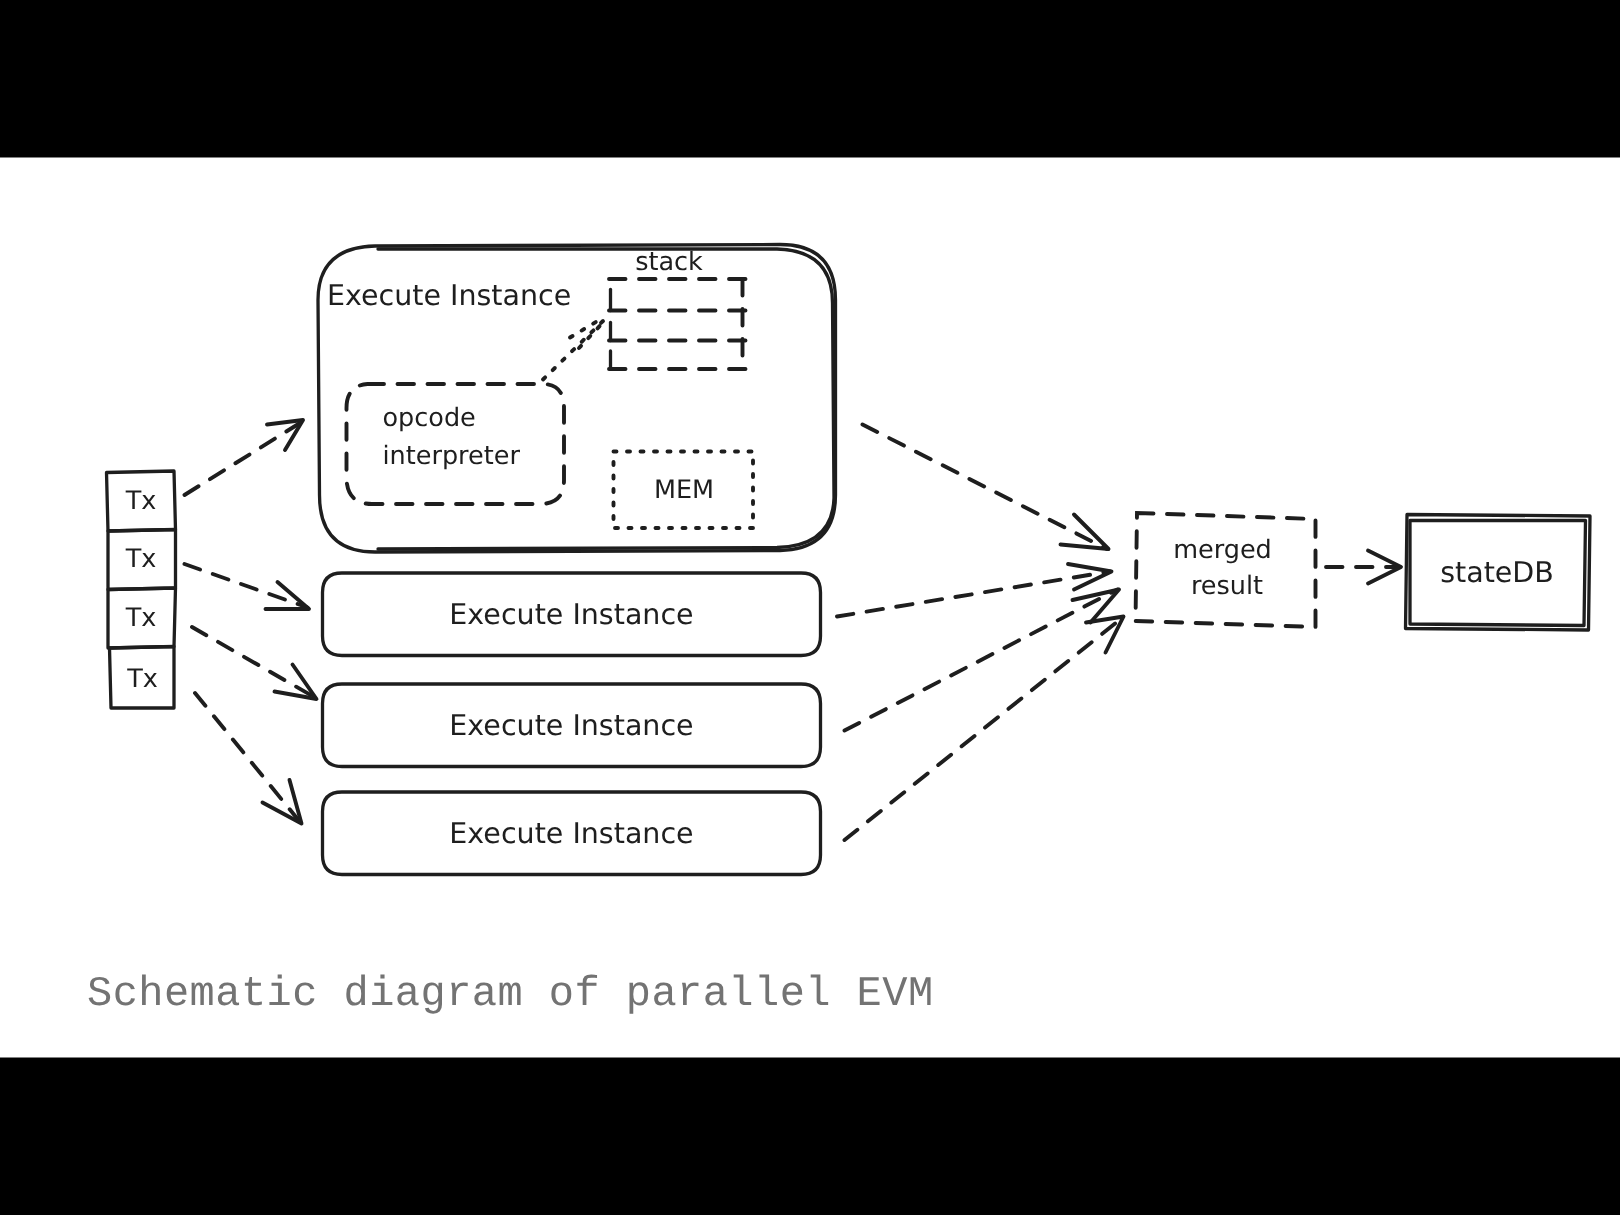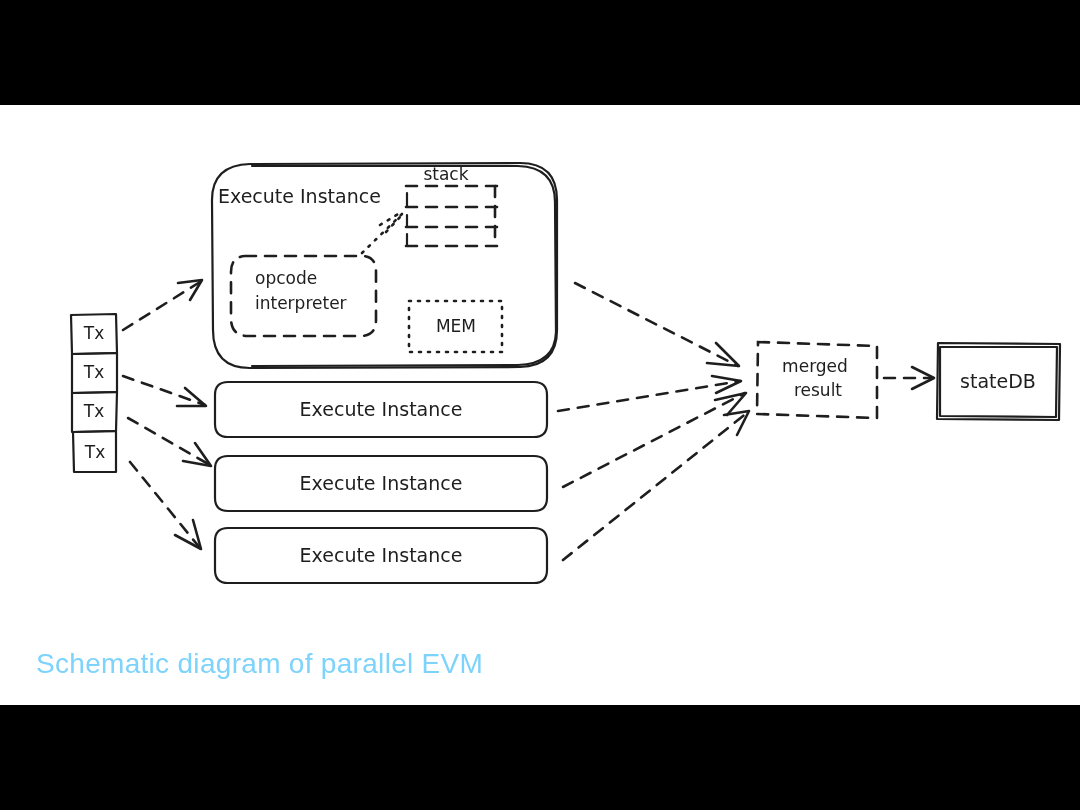--- a/index.html
+++ b/index.html
@@ -3,21 +3,21 @@
 <meta charset="utf-8">
 <style>
   html, body { margin: 0; padding: 0; }
   body { width: 1080px; height: 810px; background: #000; position: relative; overflow: hidden; font-family: "DejaVu Sans", sans-serif; }
   .bar-top { position: absolute; left: 0; top: 0; width: 1080px; height: 105px; background: #000; }
   .bar-bottom { position: absolute; left: 0; top: 705px; width: 1080px; height: 105px; background: #000; }
   .canvas { position: absolute; left: 0; top: 105px; width: 1080px; height: 600px; background: #fff; }
   svg { position: absolute; left: 0; top: 0; }
   .hand { font-family: "DejaVu Sans", sans-serif; font-size: 19px; fill: #1e1e1e; }
   .handsm { font-family: "DejaVu Sans", sans-serif; font-size: 17px; fill: #1e1e1e; }
-  .caption { position: absolute; left: 36px; top: 648px; font-family: Liberation Sans, sans-serif; font-size: 28px; color: #7dd3fc; letter-spacing: 0.3px; }
+  .caption { position: absolute; left: 58px; top: 648px; font-family: Liberation Mono, monospace; font-size: 28px; color: #737373; letter-spacing: 0.3px; }
   .solid { fill: none; stroke: #1e1e1e; stroke-width: 2.2; stroke-linecap: round; stroke-linejoin: round; }
   .dash { fill: none; stroke: #1e1e1e; stroke-width: 2.6; stroke-dasharray: 11 9; stroke-linecap: round; }
   .dot { fill: none; stroke: #1e1e1e; stroke-width: 2.6; stroke-dasharray: 2 7; stroke-linecap: round; }
   .head { fill: none; stroke: #1e1e1e; stroke-width: 2.6; stroke-linecap: round; stroke-linejoin: round; }
 </style>
 </head>
 <body>
 
 <div class="bar-top"></div>
 <div class="bar-bottom"></div>

